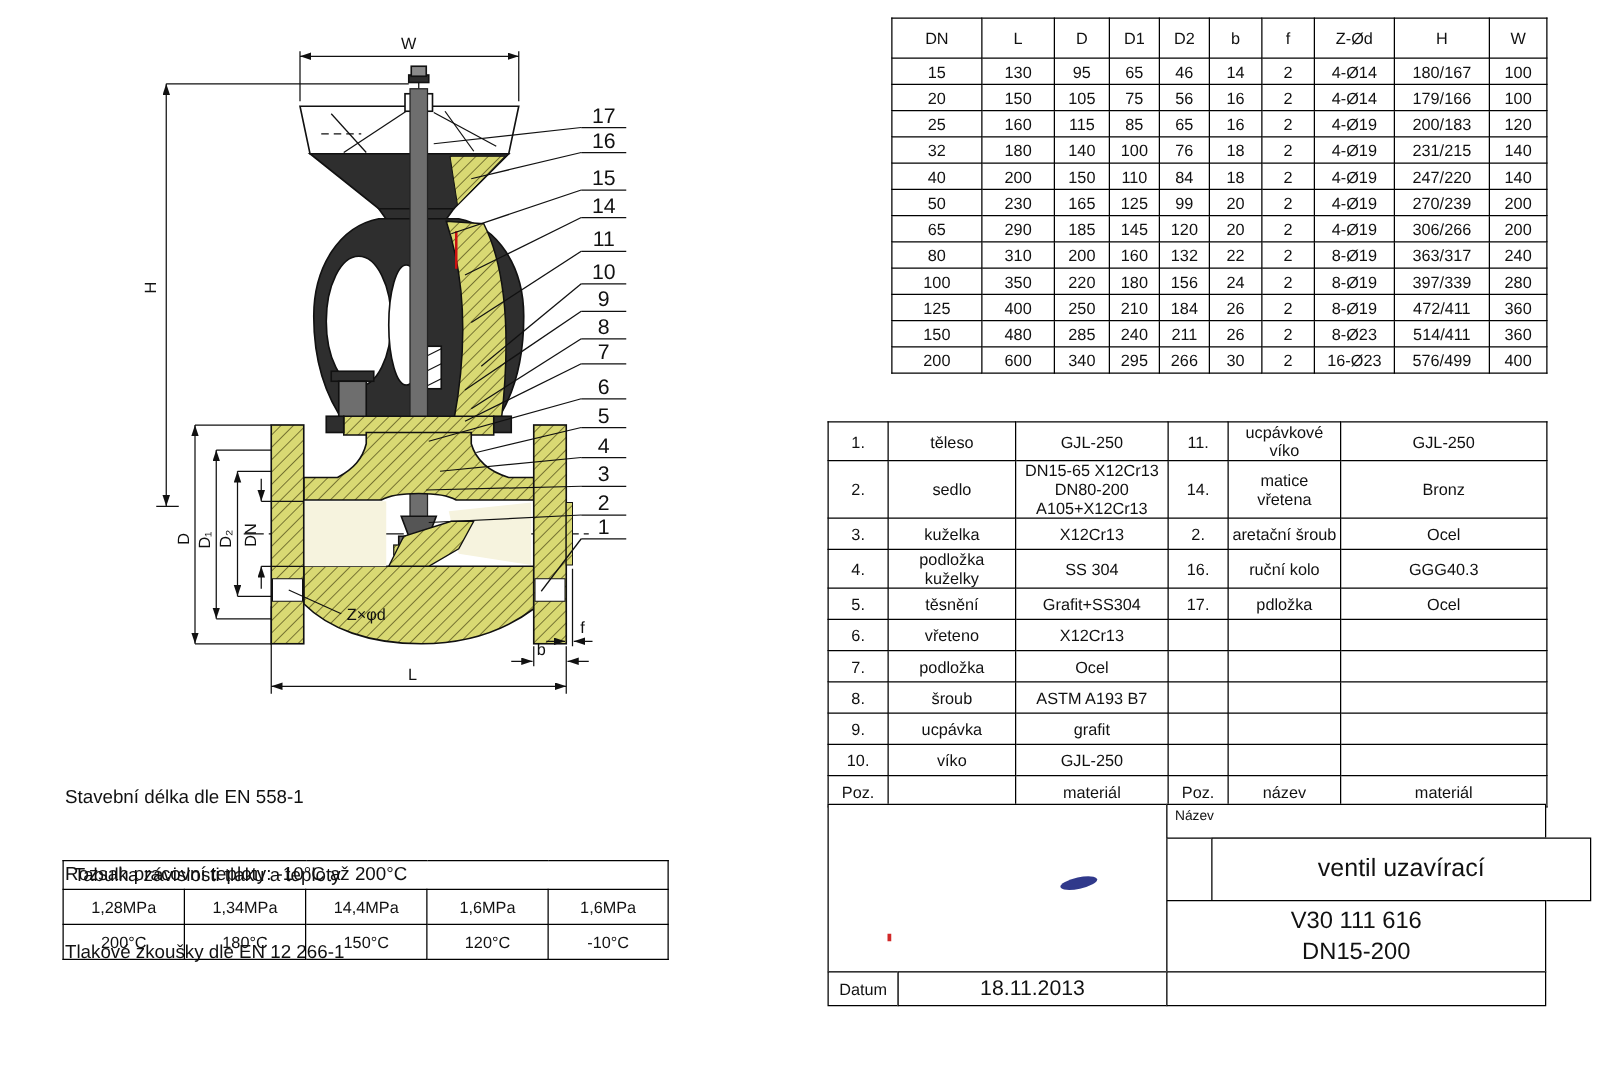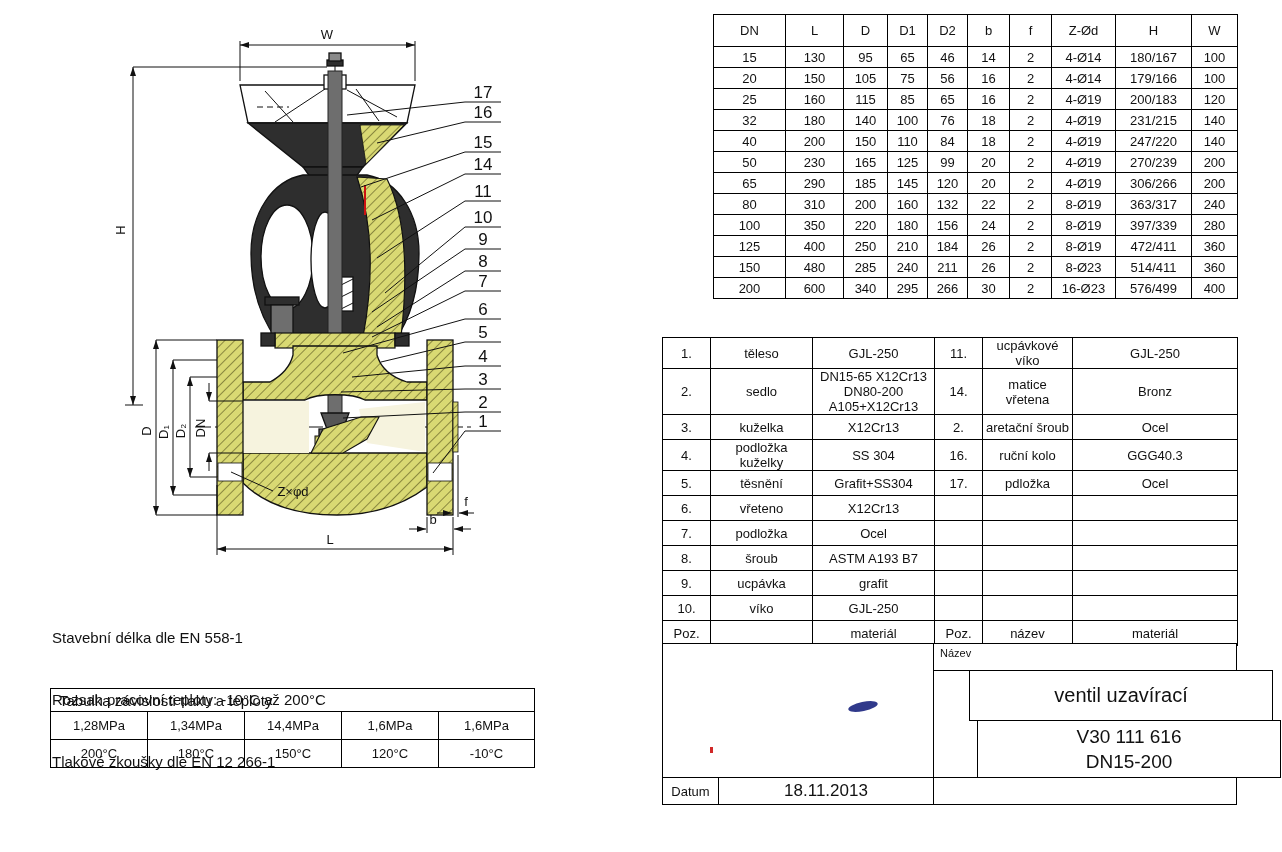--- a/index.html
+++ b/index.html
@@ -28,21 +28,21 @@
   
   .notes{left:52px;top:586px;font-size:15px;line-height:20.8px;white-space:pre;}
   
   #titleBlock{left:662px;top:643px;width:575px;height:162px;}
   #titleBlock .cell{position:absolute;box-sizing:border-box;border:1px solid #000;background:#fff;}
   .tb-logo{left:0;top:0;width:272px;height:135px;}
   .tb-datum-label{left:0;top:134px;width:57px;height:28px;font-size:13px;display:flex;align-items:center;justify-content:center;}
   .tb-datum-value{left:56px;top:134px;width:216px;height:28px;font-size:17px;display:flex;align-items:center;justify-content:center;}
   .tb-nazev{left:271px;top:0;width:304px;height:28px;font-size:11px;padding:3px 0 0 6px;}
   .tb-name{left:271px;top:27px;width:304px;height:51px;font-size:20px;display:flex;align-items:center;justify-content:center;margin-left:36px;}
-  .tb-code{left:271px;top:77px;width:304px;height:58px;font-size:19px;display:flex;flex-direction:column;align-items:center;justify-content:center;line-height:25px;margin-left:44px;}
+  .tb-code{left:271px;top:77px;width:304px;height:58px;font-size:19px;display:flex;flex-direction:column;align-items:center;justify-content:center;line-height:25px;}
   .tb-empty{left:271px;top:134px;width:304px;height:28px;}
   .logo-swoosh{position:absolute;left:185px;top:58px;width:30px;height:9px;background:#1a237e;border-radius:50%;transform:rotate(-12deg);opacity:.9;}
   .logo-red{position:absolute;left:47px;top:103px;width:3px;height:6px;background:#cc1111;opacity:.9;}
   
   #drawing{left:25px;top:15px;width:540px;height:570px;}
   .ol{stroke:#111;stroke-width:1.3;}
   .thin{stroke:#111;stroke-width:1;fill:none;}
   .cl{stroke:#111;stroke-width:1;}
   .cnum{font-size:17px;font-family:"Liberation Sans",sans-serif;text-anchor:middle;fill:#111;}
   .dimtext{font-size:13px;font-family:"Liberation Sans",sans-serif;text-anchor:middle;fill:#111;}

